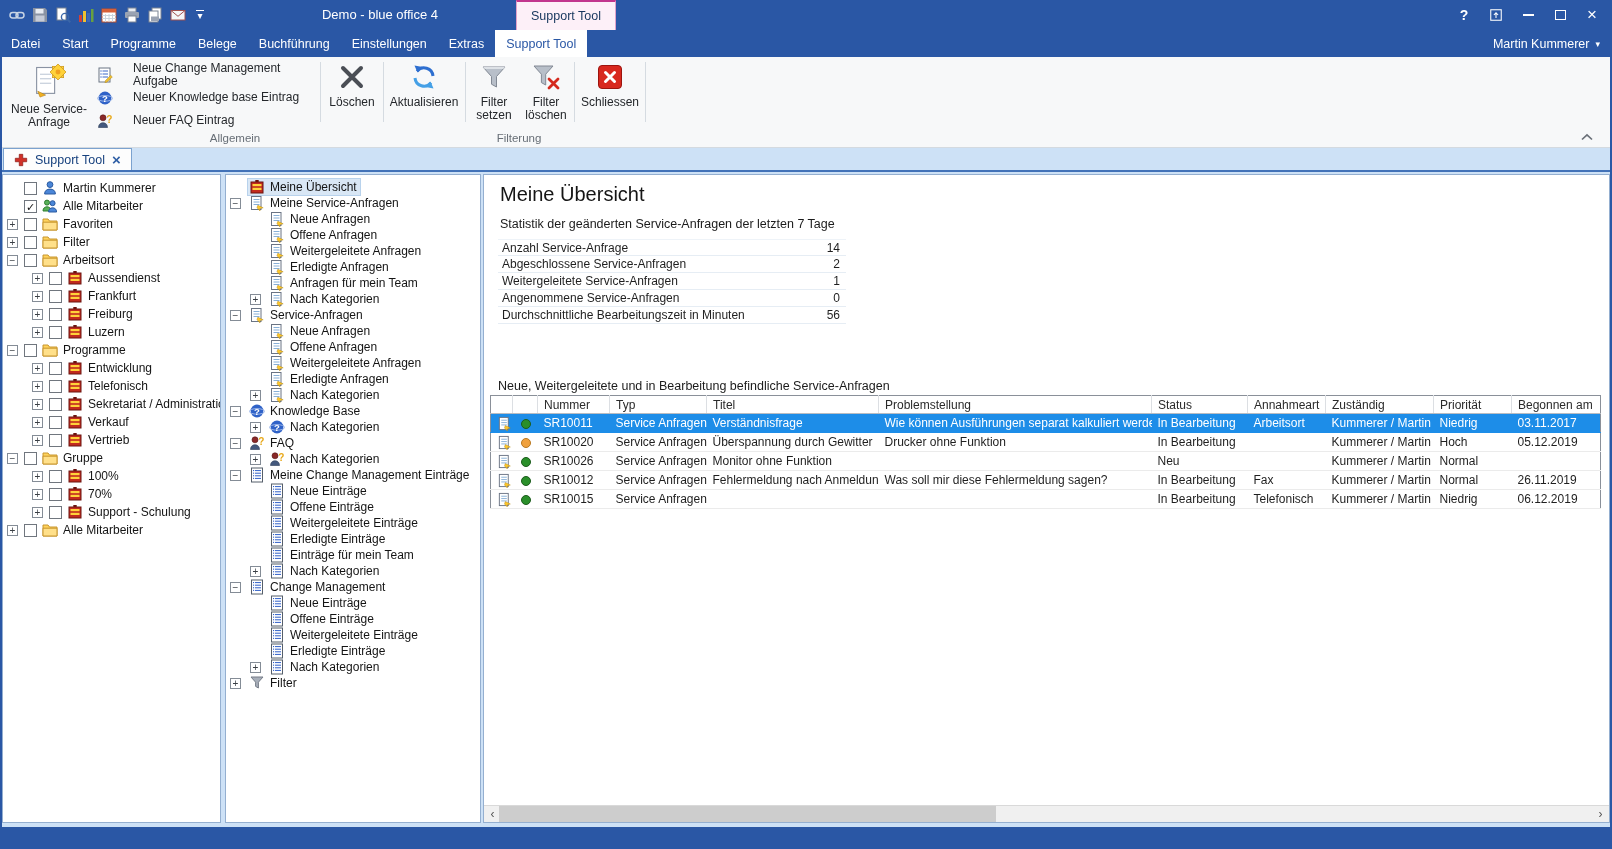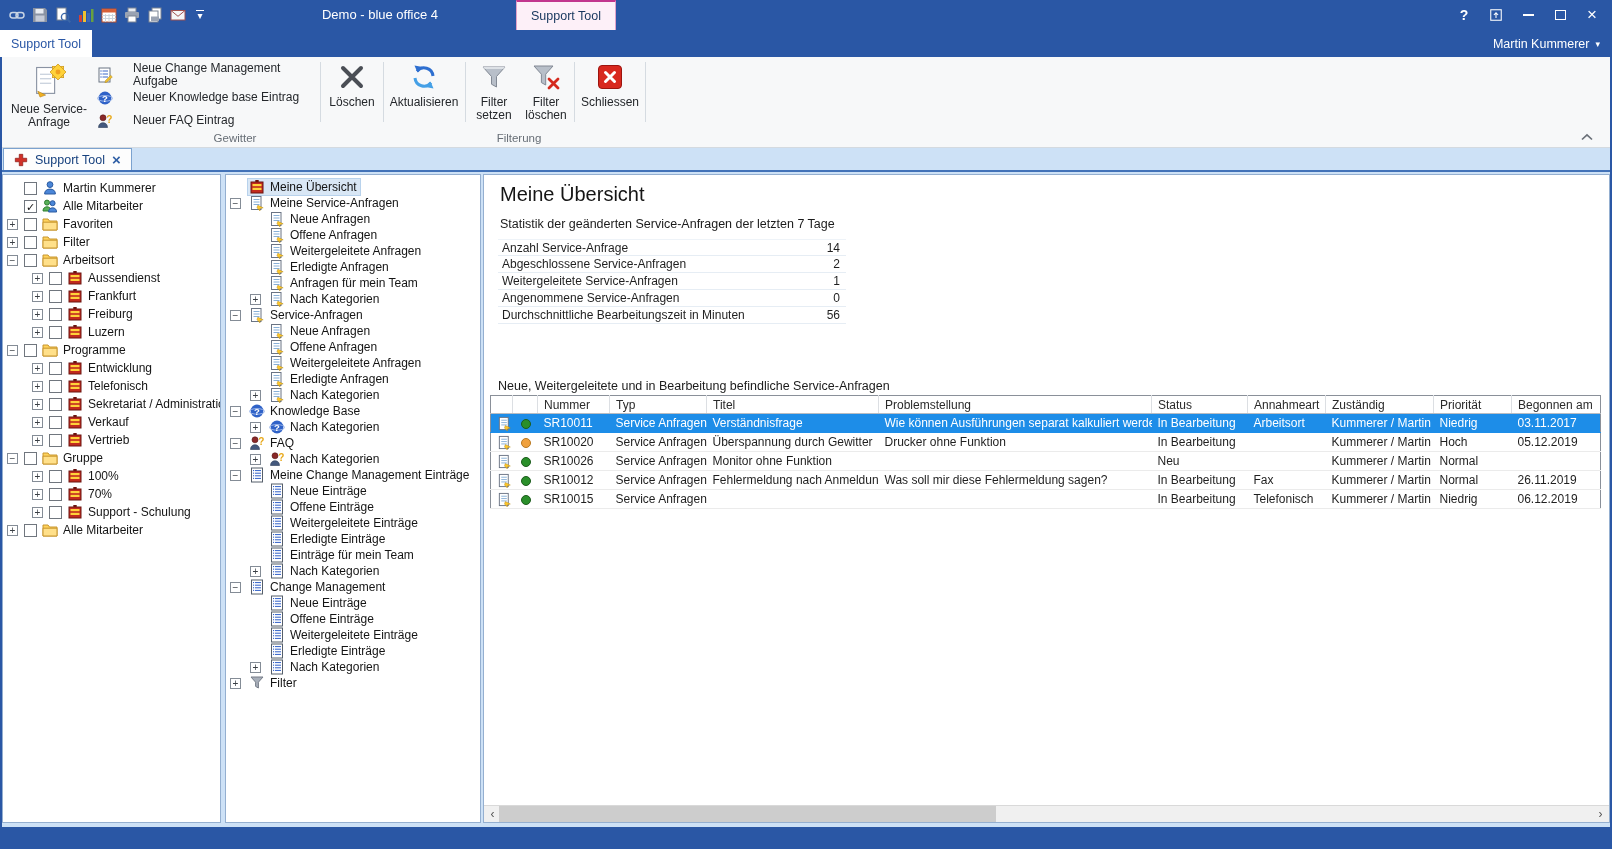--- a/index.html
+++ b/index.html
@@ -192,20 +192,29 @@
         <span></span>
       </span>
     <span class="tb-btn tb-max">
         <span></span>
       </span>
     <span class="tb-btn tb-close">×</span>
   </div>
 </div>
 
 <div class="menubar">
+  <span id="menu-items" style="display:flex">
+      <span class="menu-item">Datei</span>
+      <span class="menu-item">Start</span>
+      <span class="menu-item">Programme</span>
+      <span class="menu-item">Belege</span>
+      <span class="menu-item">Buchführung</span>
+      <span class="menu-item">Einstellungen</span>
+      <span class="menu-item">Extras</span>
+    </span>
   <span class="menu-item active">Support Tool</span>
   <span class="user-menu">
     <span>Martin Kummerer</span>
     <span class="caret">▾</span>
   </span>
 </div>
 
 <div class="content">
 
   <div class="ribbon">
@@ -262,21 +271,21 @@
         <span class="icn">
             <svg viewBox="0 0 16 16">
               <circle cx="6" cy="4.8" r="3" fill="#8a2828" stroke="#551414" stroke-width="0.6"></circle>
               <path d="M1.5 14.5c0-3.2 2-4.8 4.5-4.8s4.5 1.6 4.5 4.8z" fill="#44597e" stroke="#2b3c58" stroke-width="0.6"></path>
               <text x="12.3" y="9.5" font-size="10" fill="#e8a818" font-weight="bold" text-anchor="middle" font-family="sans-serif">?</text>
             </svg>
           </span>
         <span class="rb-label">Neuer FAQ Eintrag</span>
       </div>
     </div>
-    <div class="rb-group-label" style="left:75px;width:316px">Gewitter</div>
+    <div class="rb-group-label" style="left:75px;width:316px">Allgemein</div>
 
     <div class="rb-div" style="left:318px"></div>
     <div class="rb-btn" style="left:322px;width:56px">
       <span class="icn">
           <svg viewBox="0 0 28 28">
             <path d="M5 5L23 23M23 5L5 23" stroke="#4a4e55" stroke-width="4" stroke-linecap="round"></path>
           </svg>
         </span>
       <span class="rb-label">Löschen</span>
     </div>

